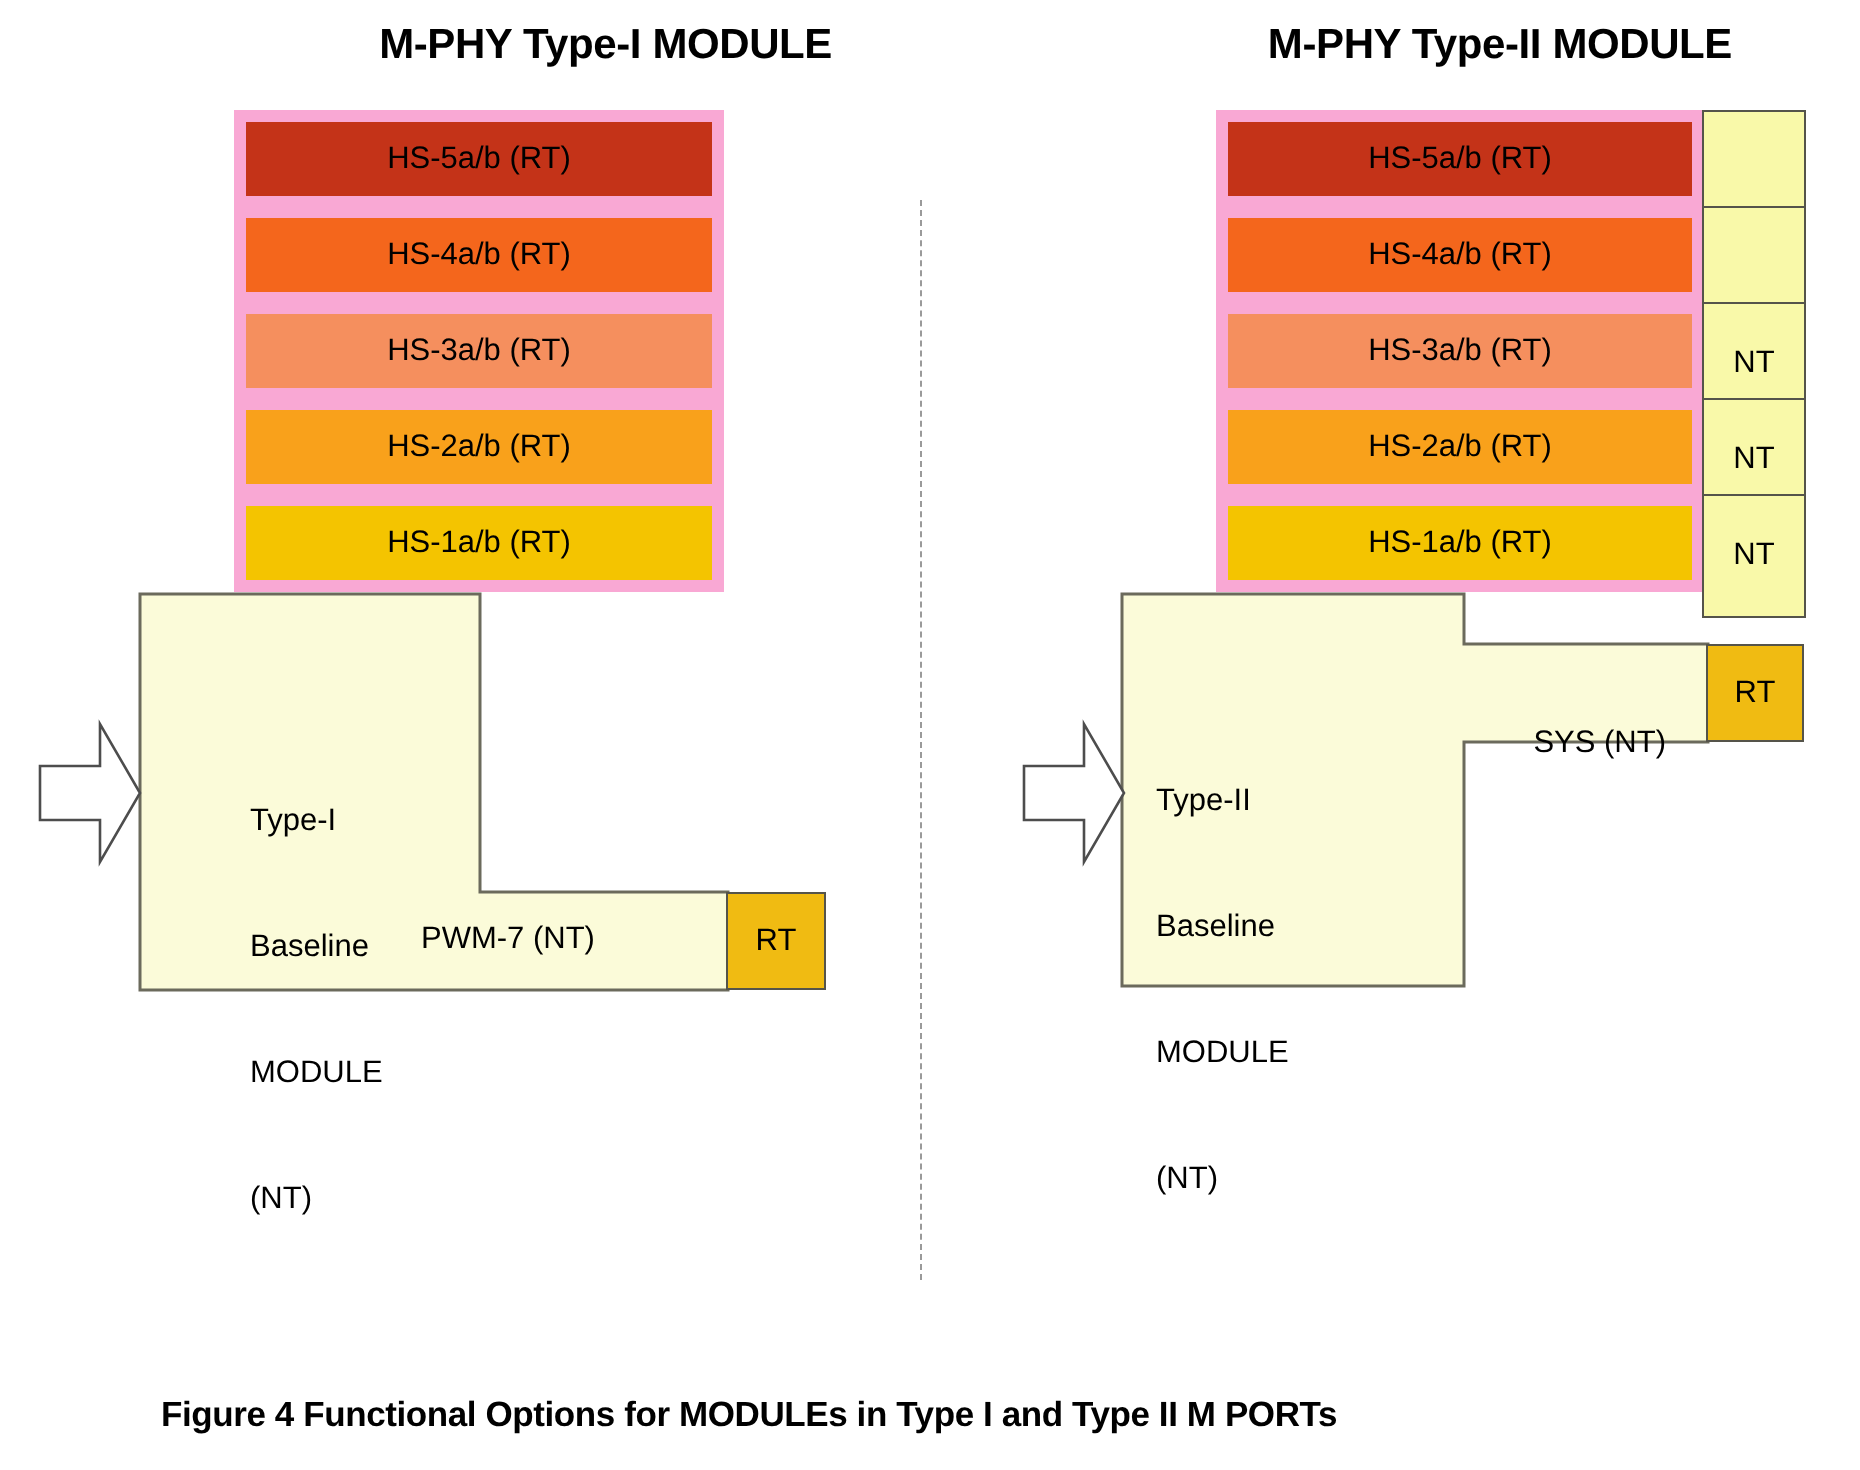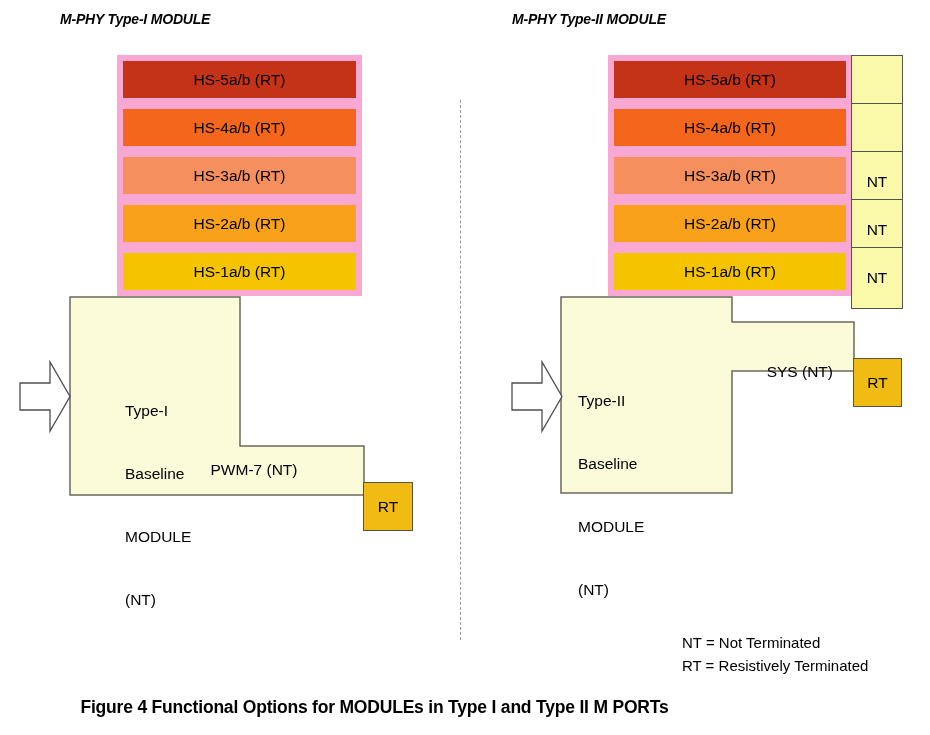--- a/index.html
+++ b/index.html
@@ -1,39 +1,37 @@
 <!DOCTYPE html>
 <html><head>
 <meta charset="utf-8">
 <style>
   html,body{margin:0;padding:0;background:#ffffff;}
   #canvas{
     position:relative;width:930px;height:735px;background:#ffffff;
     font-family:"Liberation Sans", sans-serif;color:#000;overflow:hidden;
   }
   .title{
-    position:absolute;font-weight:bold;font-size:14px;text-align:left;
+    position:absolute;font-weight:bold;font-size:21px;text-align:right;
     letter-spacing:-0.2px;
-    font-style:italic;
   }
   .bar{
     position:absolute;box-sizing:border-box;height:49px;
     border:6px solid #f9a8d4;display:flex;align-items:center;justify-content:center;
     font-size:15.5px;
   }
   .ntcell{
     position:absolute;box-sizing:border-box;height:62px;width:52px;
     border:1px solid #55544a;display:flex;align-items:center;justify-content:center;
     font-size:15.5px;
   }
   .rtbox{
     position:absolute;box-sizing:border-box;
     border:1px solid #55544a;display:flex;align-items:center;justify-content:center;
     font-size:15.5px;
-    margin-top:36px;
   }
   .module-text{
     position:absolute;font-size:15.5px;line-height:21px;white-space:pre;
   }
   .strip-label{
     position:absolute;font-size:15.5px;text-align:center;width:124px;
   }
   .legend{
     position:absolute;left:682px;top:631px;font-size:15px;line-height:23px;
   }
@@ -92,20 +90,16 @@
     <div>Type-II</div>
     <div>Baseline</div>
     <div>MODULE</div>
     <div>(NT)</div>
   </div>
   <div class="strip-label" style="left:709px;top:363px;text-align:right;">SYS (NT)</div>
   <div class="rtbox" style="left: 853px; top: 322px; width: 49px; height: 49px; background-color: rgb(240, 187, 18);">RT</div>
 
   <div class="divider"></div>
 
-  <div class="legend">
-    <div>NT = Not Terminated</div>
-    <div>RT = Resistively Terminated</div>
-  </div>
 
   <div class="caption">Figure 4 Functional Options for MODULEs in Type I and Type II M PORTs</div>
 
 </div>
 
 </body></html>

